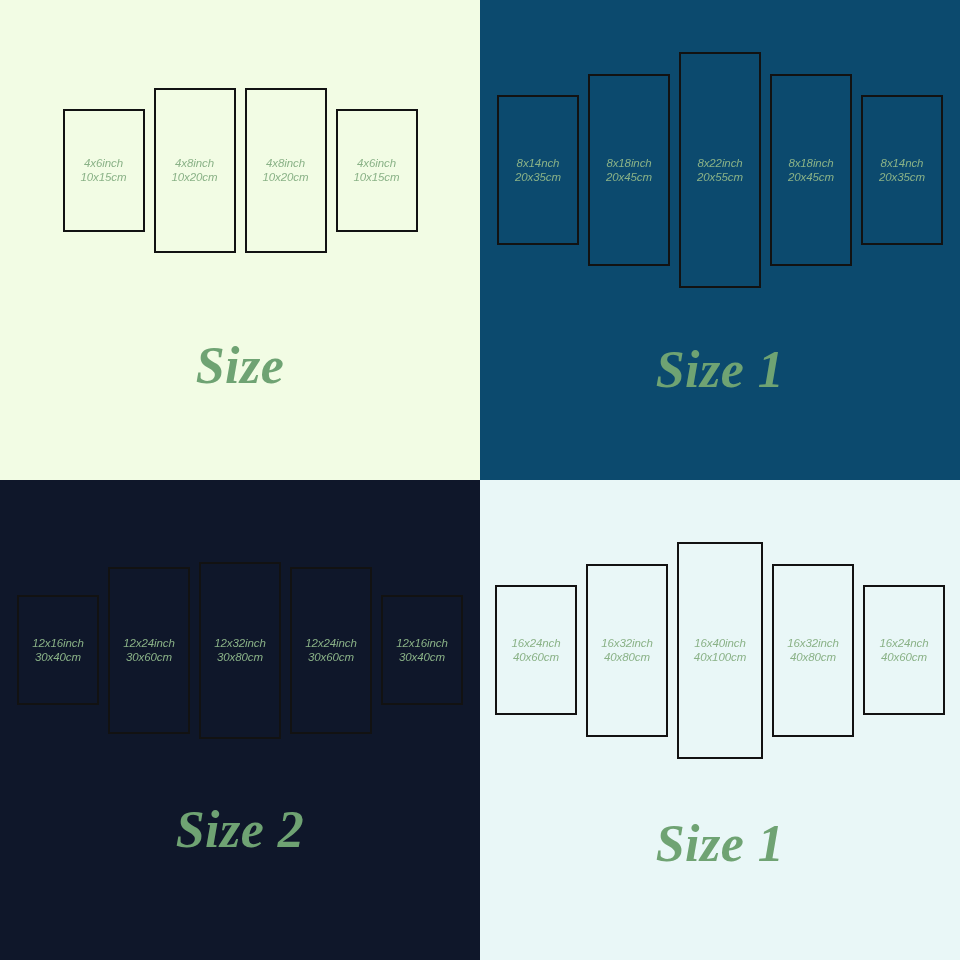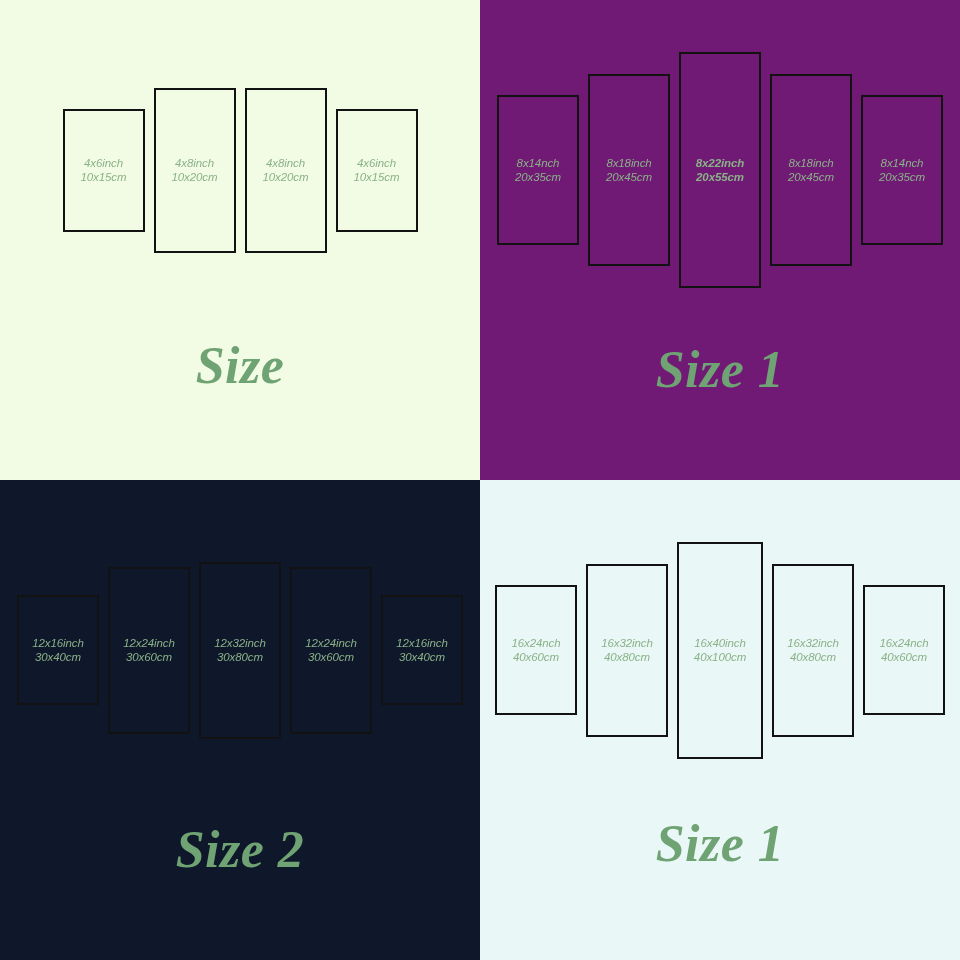--- a/index.html
+++ b/index.html
@@ -97,31 +97,31 @@
           <div class="panel-label" style="color: rgb(138, 178, 135);">4x8inch</div>
           <div class="panel-label" style="color: rgb(138, 178, 135);">10x20cm</div>
         </div>
         <div class="panel" style="width: 82px; height: 123px; border-color: rgb(18, 18, 18);">
           <div class="panel-label" style="color: rgb(138, 178, 135);">4x6inch</div>
           <div class="panel-label" style="color: rgb(138, 178, 135);">10x15cm</div>
         </div>
       </div>
       <div class="quadrant-heading" style="color: rgb(111, 163, 115); top: 338px;">Size</div>
     </div>
-    <div class="quadrant" style="background: #701a75;">
+    <div class="quadrant" style="background: #0c4a6e;">
       <div class="panel-cluster">
         <div class="panel" style="width: 82px; height: 150px; border-color: rgb(18, 18, 18);">
           <div class="panel-label" style="color: rgb(138, 178, 135);">8x14nch</div>
           <div class="panel-label" style="color: rgb(138, 178, 135);">20x35cm</div>
         </div>
         <div class="panel" style="width: 82px; height: 192px; border-color: rgb(18, 18, 18);">
           <div class="panel-label" style="color: rgb(138, 178, 135);">8x18inch</div>
           <div class="panel-label" style="color: rgb(138, 178, 135);">20x45cm</div>
         </div>
-        <div class="panel" style="width: 82px; height: 236px; border-color: rgb(18, 18, 18); font-weight: bold;">
+        <div class="panel" style="width: 82px; height: 236px; border-color: rgb(18, 18, 18);">
           <div class="panel-label" style="color: rgb(138, 178, 135);">8x22inch</div>
           <div class="panel-label" style="color: rgb(138, 178, 135);">20x55cm</div>
         </div>
         <div class="panel" style="width: 82px; height: 192px; border-color: rgb(18, 18, 18);">
           <div class="panel-label" style="color: rgb(138, 178, 135);">8x18inch</div>
           <div class="panel-label" style="color: rgb(138, 178, 135);">20x45cm</div>
         </div>
         <div class="panel" style="width: 82px; height: 150px; border-color: rgb(18, 18, 18);">
           <div class="panel-label" style="color: rgb(138, 178, 135);">8x14nch</div>
           <div class="panel-label" style="color: rgb(138, 178, 135);">20x35cm</div>
@@ -145,21 +145,21 @@
         </div>
         <div class="panel" style="width: 82px; height: 167px; border-color: rgb(18, 18, 18);">
           <div class="panel-label" style="color: rgb(138, 178, 135);">12x24inch</div>
           <div class="panel-label" style="color: rgb(138, 178, 135);">30x60cm</div>
         </div>
         <div class="panel" style="width: 82px; height: 110px; border-color: rgb(18, 18, 18);">
           <div class="panel-label" style="color: rgb(138, 178, 135);">12x16inch</div>
           <div class="panel-label" style="color: rgb(138, 178, 135);">30x40cm</div>
         </div>
       </div>
-      <div class="quadrant-heading" style="color: rgb(111, 163, 115); top: 342px;">Size 2</div>
+      <div class="quadrant-heading" style="color: rgb(111, 163, 115); top: 322px;">Size 2</div>
     </div>
     <div class="quadrant" style="background: rgb(233, 247, 247);">
       <div class="panel-cluster">
         <div class="panel" style="width: 82px; height: 130px; border-color: rgb(18, 18, 18);">
           <div class="panel-label" style="color: rgb(138, 178, 135);">16x24nch</div>
           <div class="panel-label" style="color: rgb(138, 178, 135);">40x60cm</div>
         </div>
         <div class="panel" style="width: 82px; height: 173px; border-color: rgb(18, 18, 18);">
           <div class="panel-label" style="color: rgb(138, 178, 135);">16x32inch</div>
           <div class="panel-label" style="color: rgb(138, 178, 135);">40x80cm</div>

